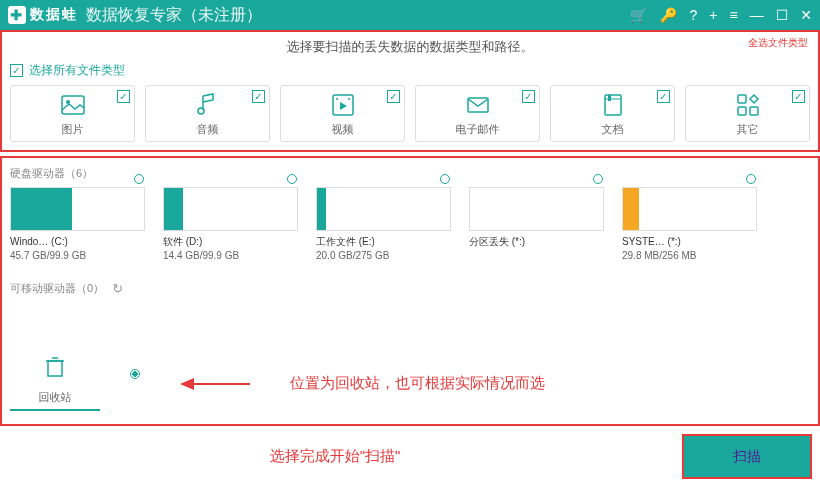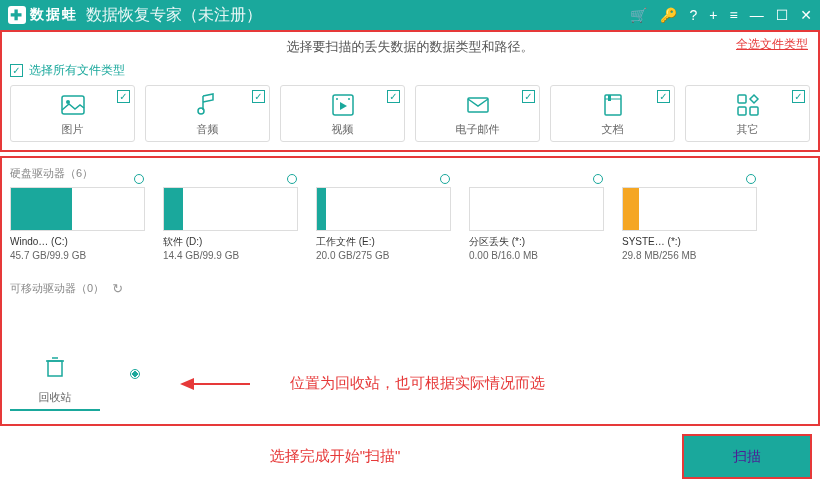--- a/index.html
+++ b/index.html
@@ -9,21 +9,21 @@
 .logo { display: flex; align-items: center; gap: 4px; font-size: 14px; font-weight: bold; letter-spacing: 2px; }
 .logo-icon { width: 18px; height: 18px; background: #fff; border-radius: 3px; display: flex; align-items: center; justify-content: center; color: #1aa89c; font-weight: bold; }
 .subtitle { margin-left: 8px; font-size: 16px; opacity: 0.9; }
 .titlebar-right { margin-left: auto; display: flex; gap: 12px; align-items: center; }
 .titlebar-right span { cursor: pointer; font-size: 14px; }
 
 .content { padding: 0; }
 .redbox { border: 2px solid #e63939; padding: 6px 8px 8px; margin-bottom: 4px; position: relative; }
 
 .instruction { text-align: center; font-size: 13px; color: #555; margin-bottom: 6px; }
-.anno-red { position: absolute; color: #e63939; font-size: 12px; font-weight: 500; text-decoration: underline; }
+.anno-red { position: absolute; color: #e63939; font-size: 10px; font-weight: 500; }
 
 .select-all { display: flex; align-items: center; gap: 6px; margin-bottom: 6px; color: #1aa89c; font-size: 12px; }
 .cb { width: 13px; height: 13px; border: 1px solid #1aa89c; display: inline-flex; align-items: center; justify-content: center; color: #1aa89c; font-size: 10px; line-height: 1; }
 
 .types { display: flex; gap: 10px; }
 .type-card { flex: 1; border: 1px solid #ddd; border-radius: 3px; padding: 6px 6px 4px; position: relative; display: flex; flex-direction: column; align-items: center; gap: 4px; cursor: pointer; }
 .type-card .cb { position: absolute; top: 4px; right: 4px; }
 .type-icon { width: 26px; height: 26px; display: flex; align-items: center; justify-content: center; }
 .type-label { font-size: 11px; color: #666; }
 
@@ -181,21 +181,20 @@
             <div>20.0 GB/275 GB</div>
           </div>
         </div>
         <div class="drive">
           <div class="drive-top">
             <span class="drive-radio"></span>
             <div class="drive-fill" style="width:0%;background:#1aa89c"></div>
           </div>
           <div class="drive-text">
             <div class="drive-name">分区丢失 (*:)</div>
-            <div>0.00  B/16.0 MB</div>
           </div>
         </div>
         <div class="drive">
           <div class="drive-top">
             <span class="drive-radio"></span>
             <div class="drive-fill" style="width:12%;background:#f5a623"></div>
           </div>
           <div class="drive-text">
             <div class="drive-name">SYSTE… (*:)</div>
             <div>29.8 MB/256 MB</div>

